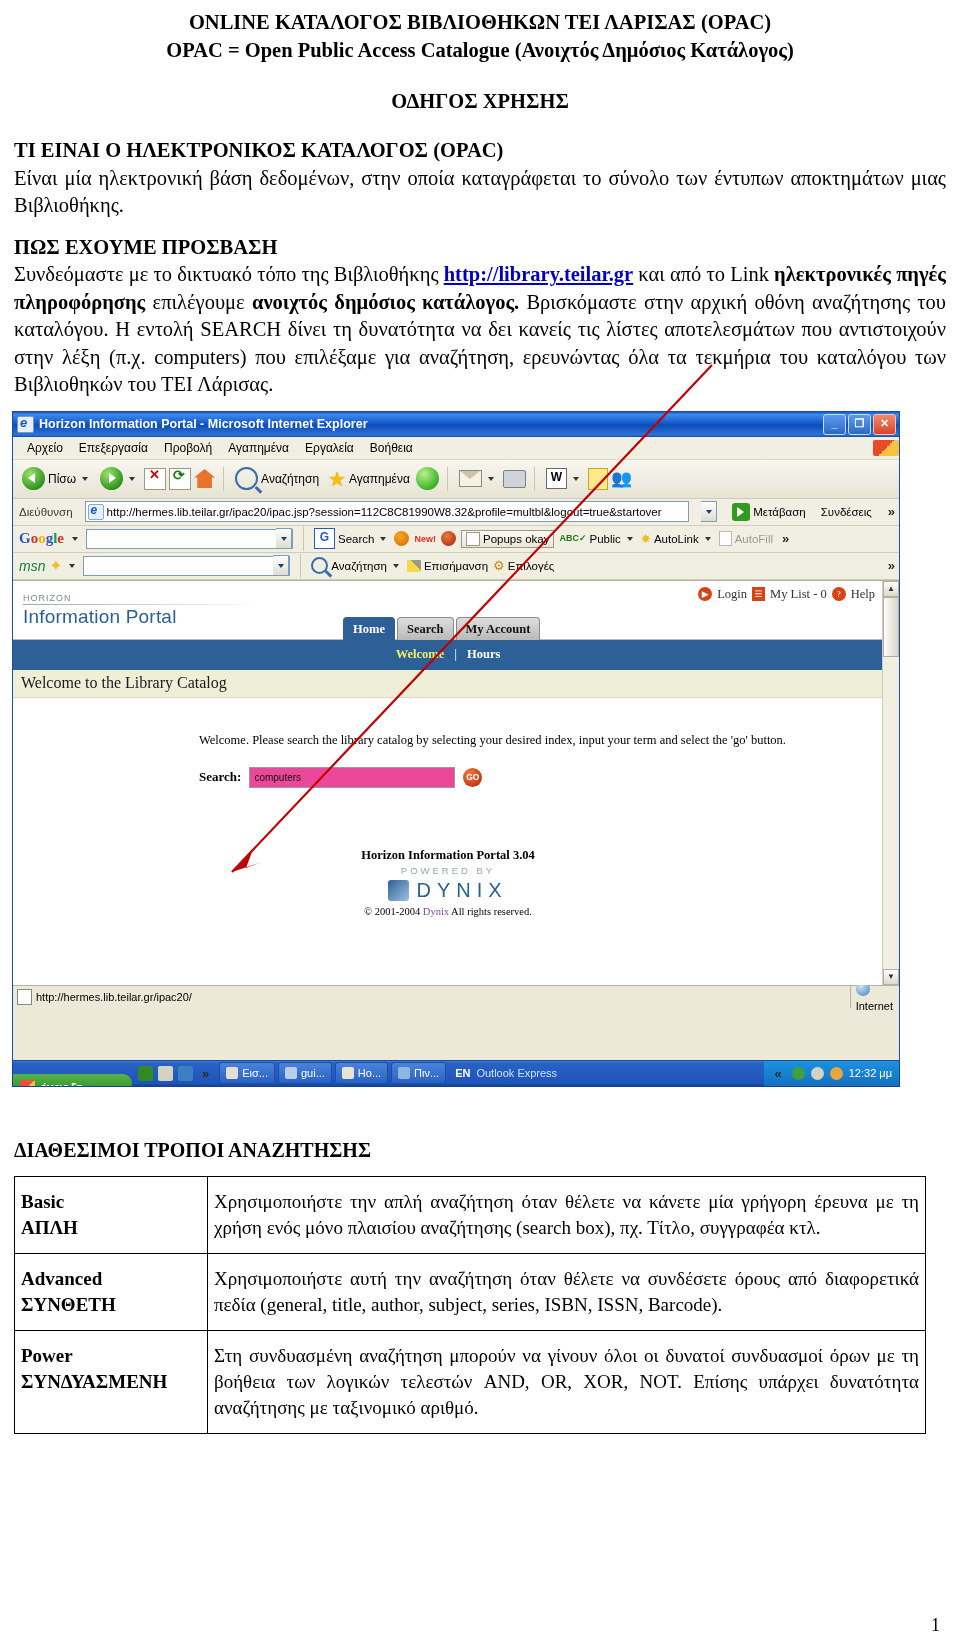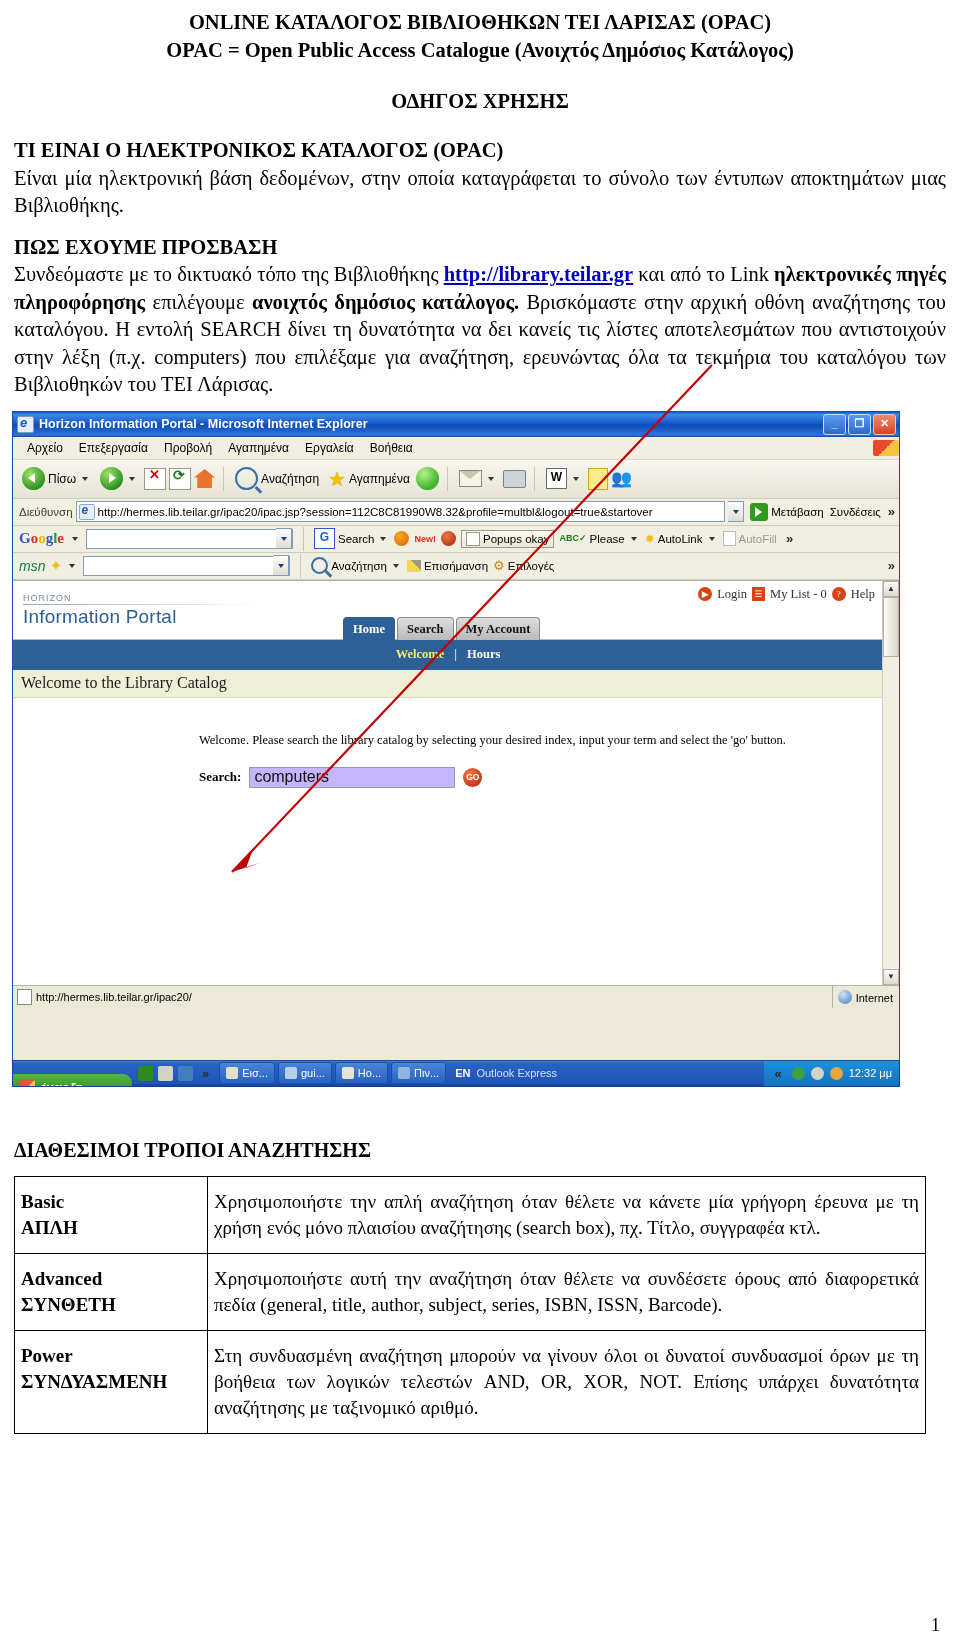--- a/index.html
+++ b/index.html
@@ -197,21 +197,21 @@
   .note{width:18px;height:20px;background:#ffe98a;border:1px solid #c9a71e; flex:none;}
   .people{color:#2f6fb5;font-size:17px; flex:none;}
 
   .addrbar {
     height: 26px;
     background: #f1efe2;
     display:flex; align-items:center;
     font-size: 11.5px;
     padding-left: 6px;
     border-bottom:1px solid #cfccbb;
-    gap: 3px;
+    gap: 12px;
   }
   .addr-label{color:#3b3b32; white-space:nowrap;}
   .addr-input {
     flex: 1 1 auto;
     height: 19px;
     background:#fff;
     border:1px solid #7f9db9;
     display:flex;align-items:center;
     padding-left:2px;
     font-size:11.5px;
@@ -299,22 +299,22 @@
   .searching b{font-weight:bold;}
   .welcome-bar{
     background:#efeed6;padding:4px 0 5px 8px;font-family:"Liberation Serif",serif;font-size:16px;color:#1a1a1a;
     border-bottom:1px solid #d8d7bd;
   }
   .body-white{background:#fff;padding-top:34px;}
   .wtext{font-family:"Liberation Serif",serif;font-size:12.5px;line-height:17px;padding-left:186px;}
   .searchrow{display:flex;align-items:center;gap:8px;padding-left:186px;padding-top:18px;}
   .slabel{font-weight:bold;font-size:13px;font-family:"Liberation Serif",serif;}
   .sinput{
-    width:200px;height:19px;border:1px solid #9a9a9a;background:#c4b5fd;
-    font-family:"Liberation Sans",sans-serif;font-size:16px;display:flex;align-items:center;padding-left:4px;color:#111;
+    width:200px;height:19px;border:1px solid #9a9a9a;background:#ec4899;
+    font-family:"Liberation Sans",sans-serif;font-size:10px;display:flex;align-items:center;padding-left:4px;color:#111;
   }
   .gobtn{
     width:19px;height:19px;border-radius:50%;background:radial-gradient(circle at 35% 30%,#f07a3c,#c0341a 75%);
     color:#fff;font-size:8.5px;font-weight:bold;display:flex;align-items:center;justify-content:center;
     font-family:"Liberation Sans",sans-serif;flex:none;
   }
   .footer-blk{text-align:center;padding-top:60px;}
   .hip{font-family:"Liberation Serif",serif;font-weight:bold;font-size:12.5px;}
   .powered{font-family:"Liberation Sans",sans-serif;font-size:9.5px;letter-spacing:3px;color:#99a6b3;padding-top:2px;}
   .dynixrow{display:flex;align-items:center;justify-content:center;gap:7px;padding-top:3px;}
@@ -323,21 +323,21 @@
   .copy{font-family:"Liberation Serif",serif;font-size:10.5px;padding-top:4px;}
   .copy .dn{color:#7a4ba0;}
 
   .statusbar{
     height:22px;background:#ece9d8;border-top:1px solid #b5b2a2;display:flex;align-items:center;
     font-family:"Liberation Sans",sans-serif;font-size:11px;padding-left:4px;gap:5px;
   }
   .statusbar .seg{border-left:1px solid #b5b2a2;height:100%;}
   .sb-left{display:flex;align-items:center;gap:4px;flex:1 1 auto;}
   .sb-doc{width:13px;height:14px;background:#fff;border:1px solid #888;position:relative;flex:none;}
-  .sb-right{display:flex;align-items:flex-end;gap:4px;padding-right:6px;}
+  .sb-right{display:flex;align-items:flex-start;gap:4px;padding-right:6px;flex-direction:column;}
   .globe{width:14px;height:14px;border-radius:50%;background:radial-gradient(circle at 35% 30%,#cfe4f5,#3f7fbf);flex:none;}
 
   
   .taskbar{
     position:relative;margin:0 0 0 12px;width:888px;height:26px;
     background:linear-gradient(to bottom,#3b79d6 0%,#2a62c4 9%,#1e54b8 90%,#123f97 100%);
     display:flex;align-items:center;font-family:"Liberation Sans",sans-serif;font-size:11px;color:#fff;
     border:1px solid #14428f;border-top:none;box-sizing:border-box;overflow:hidden;
   }
   .startbtn{
@@ -499,21 +499,21 @@
       </span>
       <span class="circ" style="width:15px;height:15px;background:radial-gradient(circle at 40% 35%,#f5a623,#d26a00)"></span>
       <span style="color:#d93025;font-size:9px;font-weight:bold">New!</span>
       <span class="circ" style="width:15px;height:15px;background:radial-gradient(circle at 40% 35%,#f07a3c,#a02010)"></span>
       <span class="btnish">
         <span class="sqicon" style="width:12px;height:12px"></span>
         <span>Popups okay</span>
       </span>
       <span class="gb-item">
         <span class="abc">ABC✓</span>
-        <span>Please</span>
+        <span>Public</span>
         <span class="caret"></span>
       </span>
       <span class="gb-item">
         <span class="star" style="font-size:12px">✷</span>
         <span>AutoLink</span>
         <span class="caret"></span>
       </span>
       <span class="gb-item disabled">
         <span class="sqicon" style="width:11px;height:13px;border-color:#bbb"></span>
         <span>AutoFill</span>
@@ -582,20 +582,29 @@
 
         <div class="body-white">
           <div class="wtext">Welcome. Please search the library catalog by selecting your desired index, input your term and select the 'go' button.</div>
 
           <div class="searchrow">
             <span class="slabel">Search:</span>
             <span class="sinput">computers</span>
             <span class="gobtn">GO</span>
           </div>
 
+          <div class="footer-blk">
+            <div class="hip">Horizon Information Portal 3.04</div>
+            <div class="powered">POWERED BY</div>
+            <div class="dynixrow">
+              <span class="dynix-logo"></span>
+              <span class="dynix-word">DYNIX</span>
+            </div>
+            <div class="copy"><span>© 2001-2004 </span><span class="dn">Dynix</span><span> All rights reserved.</span></div>
+          </div>
         </div>
       </div>
 
       <div class="vscroll">
         <div class="sbtn">▲</div>
         <div class="thumb"></div>
         <div class="sbtn bot">▼</div>
       </div>
     </div>
 

